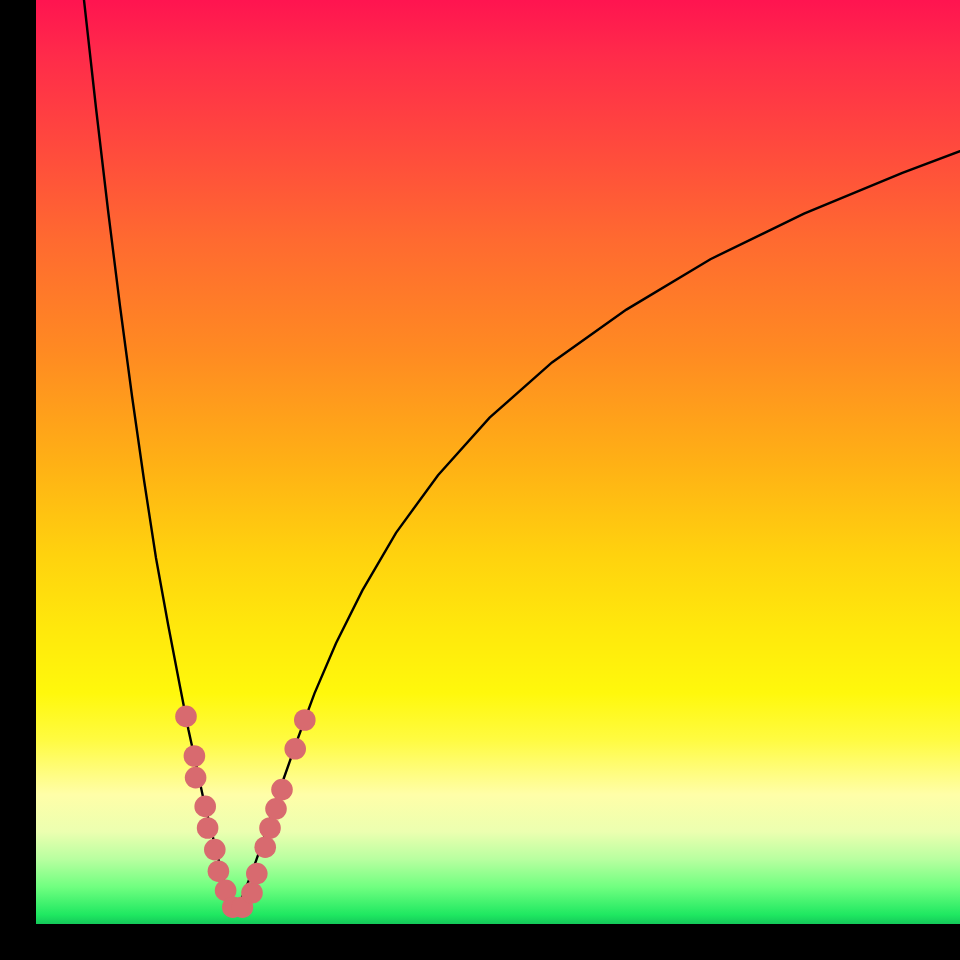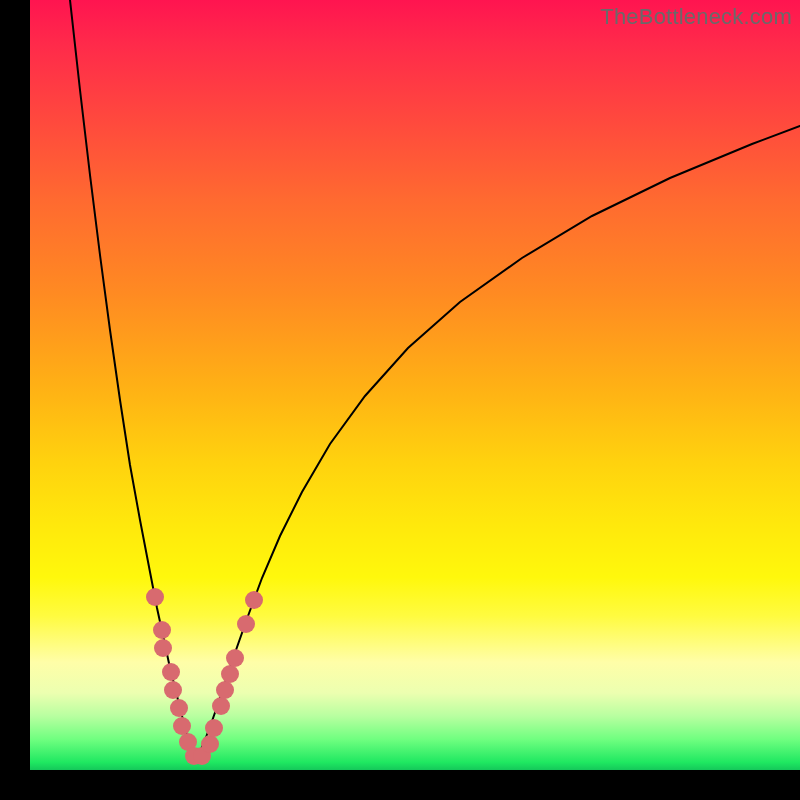--- a/index.html
+++ b/index.html
@@ -91,14 +91,13 @@
           <circle cx="184" cy="728" r="9" fill="#d86a6f"></circle>
           <circle cx="191" cy="706" r="9" fill="#d86a6f"></circle>
           <circle cx="195" cy="690" r="9" fill="#d86a6f"></circle>
           <circle cx="200" cy="674" r="9" fill="#d86a6f"></circle>
           <circle cx="205" cy="658" r="9" fill="#d86a6f"></circle>
           <circle cx="216" cy="624" r="9" fill="#d86a6f"></circle>
           <circle cx="224" cy="600" r="9" fill="#d86a6f"></circle>
         </g>
     </svg>
   </div>
-  <div class="watermark">TheBottleneck.com</div>
 </div>
 
 </body></html>

